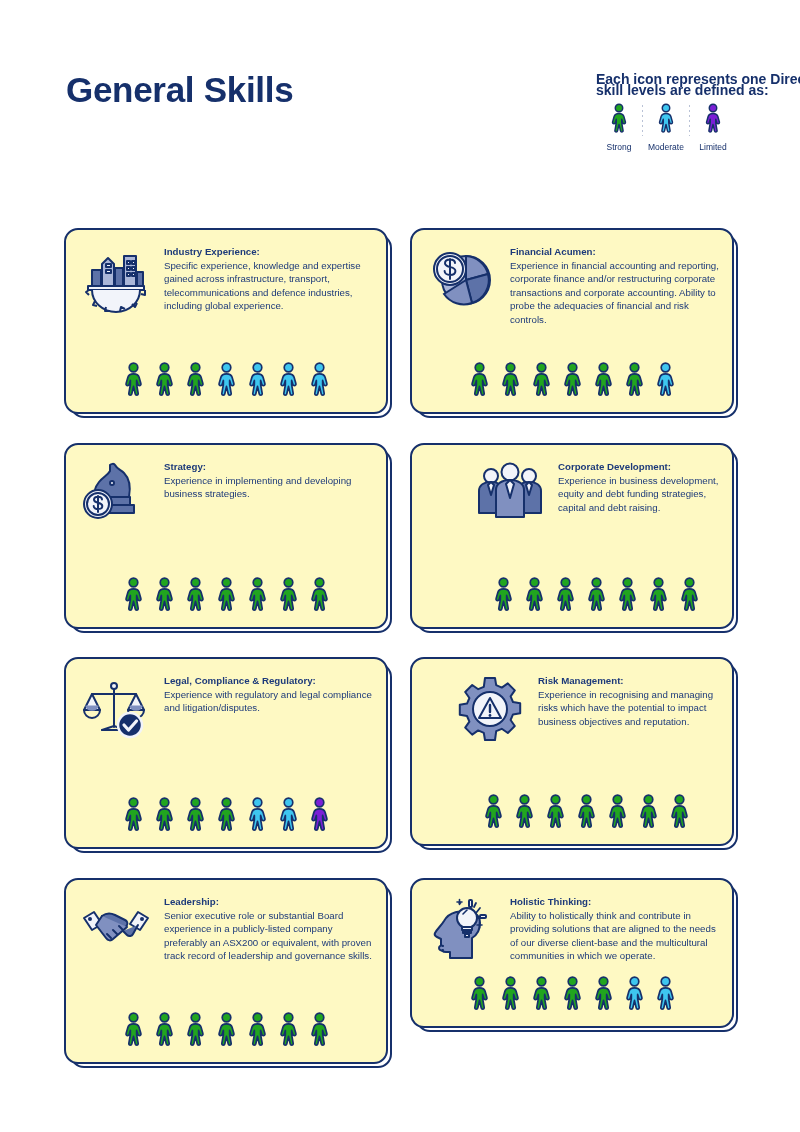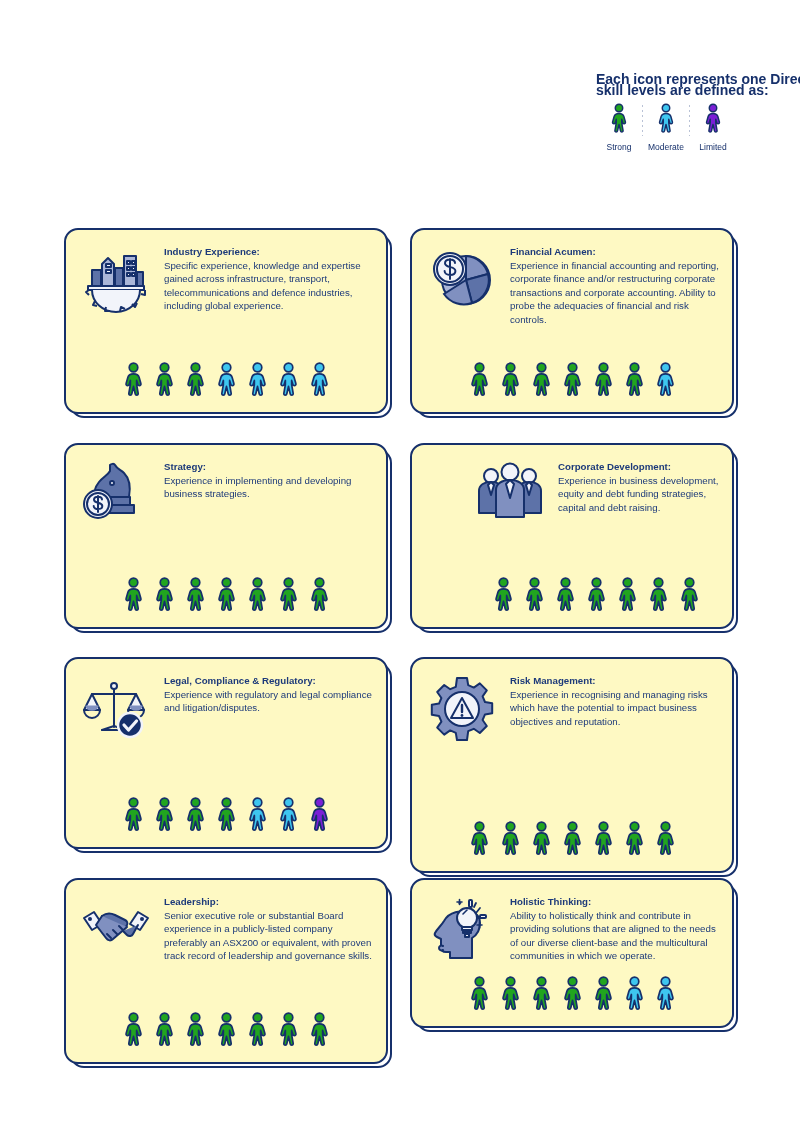--- a/index.html
+++ b/index.html
@@ -64,20 +64,21 @@
     position:absolute;left:0;right:0;bottom:16px;
     display:flex;justify-content:center;gap:8px;
   }
   .person{width:23px;height:34px;display:block;}
 </style>
 </head>
 <body>
 
 <div id="header">
   <div id="page-title">
+    <span class="ln">General Skills</span>
   </div>
 
   <div id="legend">
     <div id="legend-caption">
       <span>Each icon represents one Director,</span><br>
       <span>skill levels are defined as:</span>
     </div>
     <div id="legend-items">
         <div class="legend-item">
           <span><svg viewBox="0 0 30 44" xmlns="http://www.w3.org/2000/svg" style="width:20px;height:30px">
@@ -433,21 +434,21 @@
             </svg></span>
           <span class="person"><svg viewBox="0 0 30 44" xmlns="http://www.w3.org/2000/svg" style="width:23px;height:34px">
               <g stroke="#16306b" stroke-width="2.2" stroke-linejoin="round" stroke-linecap="round" fill="#7b1fd6">
                 <circle cx="15" cy="7" r="5.6"></circle>
                 <path d="M15 15.2c-4.2 0-6.6 1.9-7.3 4.6L5.4 28c-.4 1.6.6 2.7 1.9 2.7 1 0 1.7-.6 2-1.6l1.6-5.2v5.4l-2 11.5c-.2 1.3.7 2.2 1.9 2.2 1 0 1.8-.6 2-1.7L15 31.6l2.2 9.7c.2 1.1 1 1.7 2 1.7 1.2 0 2.1-.9 1.9-2.2l-2-11.5v-5.4l1.6 5.2c.3 1 1 1.6 2 1.6 1.3 0 2.3-1.1 1.9-2.7l-2.3-8.2c-.7-2.7-3.1-4.6-7.3-4.6z"></path>
               </g>
             </svg></span>
         </div>
       </div>
     </div>
-    <div class="card" style="left: 410px; top: 657px; width: 324px; height: 216px;">
+    <div class="card" style="left: 410px; top: 657px; width: 324px; height: 189px; padding-left: 28px;">
       <div class="card-inner">
         <div class="card-icon">
           <svg viewBox="0 0 72 72">
             <g stroke="#16306b" stroke-width="2" stroke-linejoin="round" fill="none">
       <path d="M31 5h10l1.2 7.2 5.6 2.4 6-4.2 7 7-4.2 6 2.4 5.6 7.2 1.2v10l-7.2 1.2-2.4 5.6 4.2 6-7 7-6-4.2-5.6 2.4L41 67H31l-1.2-7.2-5.6-2.4-6 4.2-7-7 4.2-6-2.4-5.6L5.8 41.8v-10L13 30.6l2.4-5.6-4.2-6 7-7 6 4.2 5.6-2.4z" fill="#8090c0"></path>
       <circle cx="36" cy="36" r="17" fill="#f2f4fa"></circle>
       <path d="M36 25l11 20H25z" fill="#f2f4fa"></path>
       <path d="M36 32v7" stroke-linecap="round" stroke-width="2.4"></path>
       <circle cx="36" cy="42.5" r="1.4" fill="#16306b" stroke="none"></circle>
      </g>

